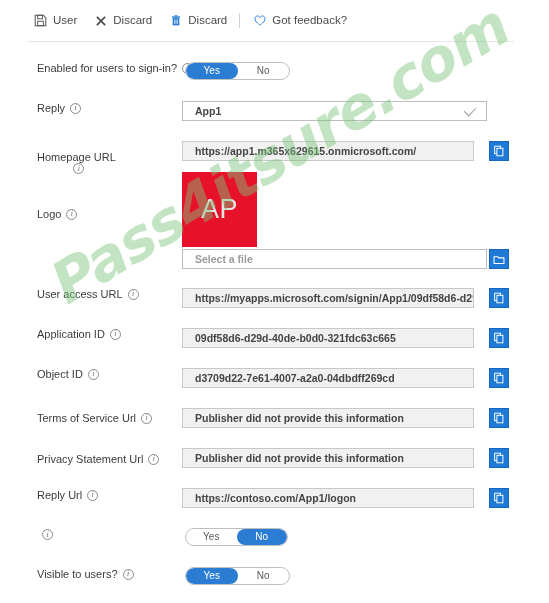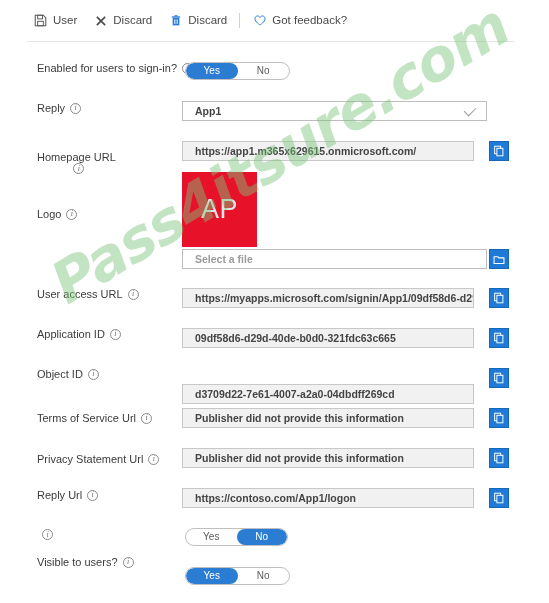--- a/index.html
+++ b/index.html
@@ -323,21 +323,21 @@
     <svg width="12" height="12" viewBox="0 0 16 16">
       <rect x="2.2" y="1.6" width="8" height="10" fill="none" stroke="#ffffff" stroke-width="1.3"></rect>
       <rect x="5.2" y="4.4" width="8" height="10" fill="#1e7ad6" stroke="#ffffff" stroke-width="1.3"></rect>
     </svg>
   </div>
 
   <div class="label" style="top:368px;">
     <span>Object ID</span>
     <span class="info">i</span>
   </div>
-  <div class="field readonly narrow" style="top:368px;margin-top:16px;">
+  <div class="field readonly narrow" style="top:368px;">
     <span>d3709d22-7e61-4007-a2a0-04dbdff269cd</span>
   </div>
   <div class="sqbtn" style="left:489px; top:368px;">
     <svg width="12" height="12" viewBox="0 0 16 16">
       <rect x="2.2" y="1.6" width="8" height="10" fill="none" stroke="#ffffff" stroke-width="1.3"></rect>
       <rect x="5.2" y="4.4" width="8" height="10" fill="#1e7ad6" stroke="#ffffff" stroke-width="1.3"></rect>
     </svg>
   </div>
 
   <div class="label" style="top:412px;">
@@ -383,21 +383,21 @@
   </div>
 
   <div class="label" style="top:529px;">
     <span class="info">i</span>
   </div>
   <div class="toggle" style="left:185px; top:528px; width:103px;">
     <div class="opt">Yes</div>
     <div class="opt on">No</div>
   </div>
 
-  <div class="label" style="top:556px;align-items:center;">
+  <div class="label" style="top:568px;align-items:center;">
     <span>Visible to users?</span>
     <span class="info">i</span>
   </div>
   <div class="toggle" style="left:185px; top:567px; width:105px;">
     <div class="opt on">Yes</div>
     <div class="opt">No</div>
   </div>
 
 </div>
 

